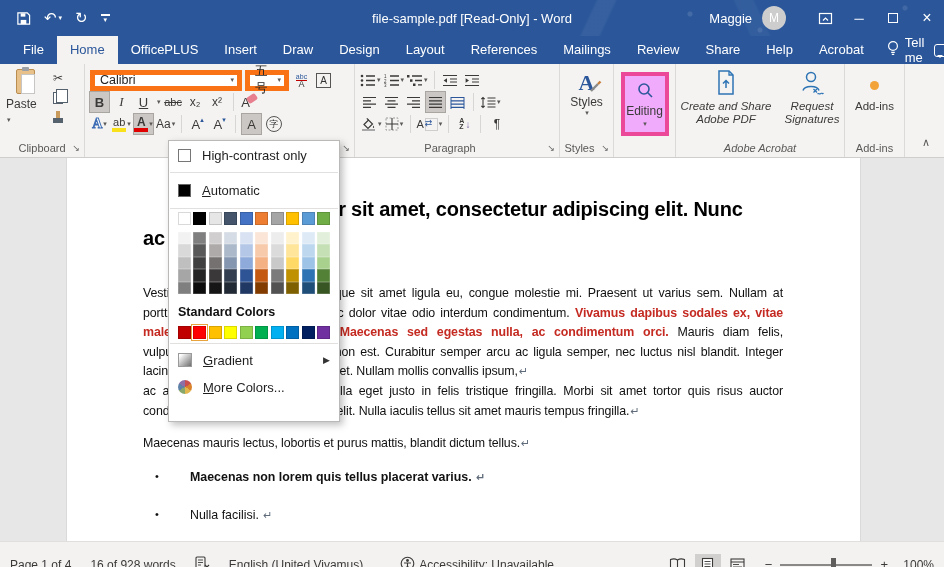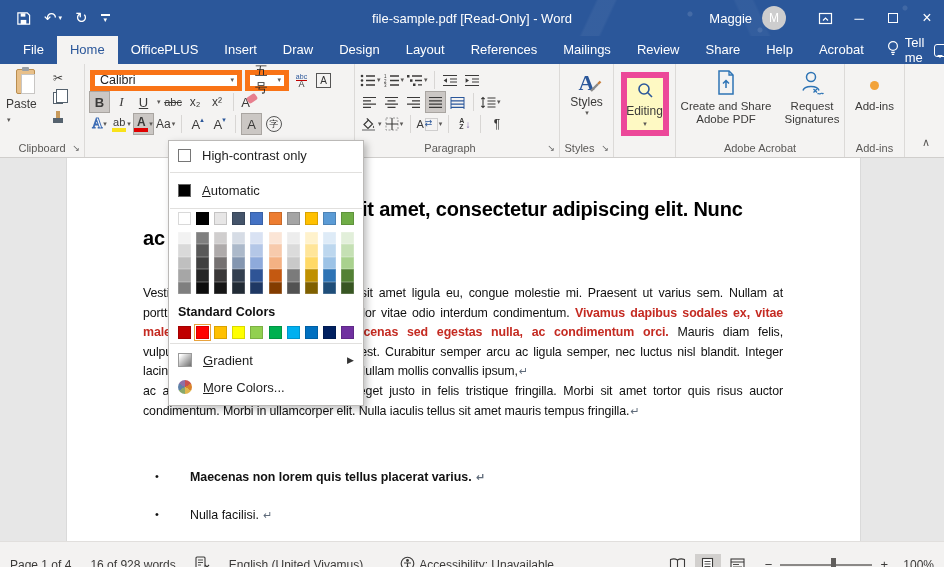--- a/index.html
+++ b/index.html
@@ -96,24 +96,24 @@
   .asian { display:flex; align-items:center; font-size:11px; color:#3B3A39; gap:1px; }
   .asian .sw { font-size:9px; color:#2B579A; }
   .pilc { font-size:12px; color:#3B3A39; }
 
   
   .g-styles { width:54px; }
   .styles-btn { display:flex; flex-direction:column; align-items:center; font-size:12px; color:#3B3A39; padding-top:2px; }
   .bigA { font-size:22px; font-weight:bold; color:#2B579A; line-height:24px; position:relative; font-family:"Liberation Serif",serif; }
   .bigA svg { position:absolute; right:-9px; bottom:2px; }
   .g-edit { width:62px; display:flex; align-items:flex-start; justify-content:center; }
-  .edit-btn { margin-top:3px; width:48px; height:64px; border:6px solid #ec4899; background:#fef9c3; display:flex; flex-direction:column; align-items:center; justify-content:center; gap:2px; font-size:12px; color:#3B3A39; }
-
-  
-  .g-acro { width:169px; }
+  .edit-btn { margin-top:3px; width:48px; height:64px; border:4px solid #ec4899; background:#f0abfc; display:flex; flex-direction:column; align-items:center; justify-content:center; gap:2px; font-size:12px; color:#3B3A39; }
+
+  
+  .g-acro { width:169px;font-style:italic; }
   .acro-inner { display:flex; justify-content:center; gap:4px; }
   .acro-btn { display:flex; flex-direction:column; align-items:center; width:100px; font-size:11.5px; color:#3B3A39; line-height:13.5px; text-align:center; }
   .acro-btn.narrow { width:64px; }
   .g-add { width:60px; }
   .add-btn { display:flex; flex-direction:column; align-items:center; font-size:11.5px; color:#3B3A39; padding-top:6px; gap:10px; }
   .orange-dot { width:9px; height:9px; border-radius:50%; background:#F2A33A; margin-top:6px; }
   .g-collapse { flex:1; border-right:none; position:relative; }
   .collapse-chev { position:absolute; right:14px; bottom:8px; font-size:11px; color:#5A5856; }
 
   
@@ -130,22 +130,22 @@
   .seg-red { font-weight:bold; }
   .retmark { color:#5F6B7A; font-size:11px; margin-left:1px; }
   .para2 { top:278px; font-size:12.4px; letter-spacing:-0.1px; }
   .bullets { top:312px; font-size:12.4px; }
   .bullet-line { position:absolute; left:0; width:640px; white-space:nowrap; }
   .bullet-dot { position:absolute; left:12px; font-size:11px; }
   .bullet-text { position:absolute; left:47px; }
   .bullet-line.b1 { top:0; } .bullet-line.b2 { top:38px; }
 
   
-  .colormenu { position:absolute; left:168px; top:140px; width:196px; background:#fff; border:1px solid #BBB9B7;
-               box-shadow:3px 3px 7px rgba(0,0,0,.25); z-index:50; padding-bottom:4px; }
+  .colormenu { position:absolute; left:168px; top:140px; width:172px; background:#fff; border:1px solid #BBB9B7;
+               box-shadow:3px 3px 7px rgba(0,0,0,.25); z-index:50; padding-bottom:20px; }
   .mitem { display:flex; align-items:center; height:27px; padding:0 9px; font-size:13px; color:#1F1F1F; }
   .mitem .lbl { margin-left:11px; }
   .checkbox { width:13px; height:13px; border:1px solid #767676; background:#fff; }
   .autosw { width:13px; height:13px; border:1px solid #666; }
   .msep { border-top:1px solid #E1E0DE; margin:3px 1px; }
   .mheading { font-weight:bold; font-size:12.5px; color:#111; padding:7px 9px 5px; }
   .swrow { display:flex; justify-content:space-between; padding:0 9px; }
   .sw { width:13px; height:13px; display:inline-block; box-shadow:inset 0 0 0 1px rgba(0,0,0,.15); }
   .sw.sel { outline:1.5px solid #E8A33D; outline-offset:1.5px; }
   #theme-main { margin-bottom:7px; }
@@ -544,20 +544,23 @@
     <div class="doc-text bodytext" id="doc-lines">
         <div class="dline just"><span>Vestibulum neque massa, scelerisque sit amet ligula eu, congue molestie mi. Praesent ut varius sem. Nullam at</span></div>
         <div class="dline just"><span>porttitor arcu, nec lacinia nisi. Ut ac dolor vitae odio interdum condimentum. </span><span class="seg-red" style="color: rgb(196, 42, 33);">Vivamus dapibus sodales ex, vitae</span></div>
         <div class="dline just"><span class="seg-red" style="color: rgb(196, 42, 33);">malesuada leo malesuada eu. Maecenas sed egestas nulla, ac condimentum orci.</span><span> Mauris diam felis,</span></div>
         <div class="dline just"><span>vulputate ac suscipit vitae, iaculis non est. Curabitur semper arcu ac ligula semper, nec luctus nisl blandit. Integer</span></div>
         <div class="dline"><span>lacinia ante ac libero lobortis imperdiet. Nullam mollis convallis ipsum,</span><span class="retmark">↵</span></div>
         <div class="dline just"><span>ac accumsan nisl hendrerit ut. Nulla eget justo in felis tristique fringilla. Morbi sit amet tortor quis risus auctor</span></div>
         <div class="dline"><span>condimentum. Morbi in ullamcorper elit. Nulla iaculis tellus sit amet mauris tempus fringilla.</span><span class="retmark">↵</span></div>
       </div>
 
+    <div class="doc-text para2">
+      <span>Maecenas mauris lectus, lobortis et purus mattis, blandit dictum tellus.</span><span class="retmark">↵</span>
+    </div>
 
     <div class="doc-text bullets" id="doc-bullets">
         <div class="bullet-line b1">
           <span class="bullet-dot">•</span>
           <span class="bullet-text" style="font-weight: bold;">Maecenas non lorem quis tellus placerat varius. <span class="retmark">↵</span></span>
         </div>
         <div class="bullet-line b2">
           <span class="bullet-dot">•</span>
           <span class="bullet-text">Nulla facilisi. <span class="retmark">↵</span></span>
         </div>

